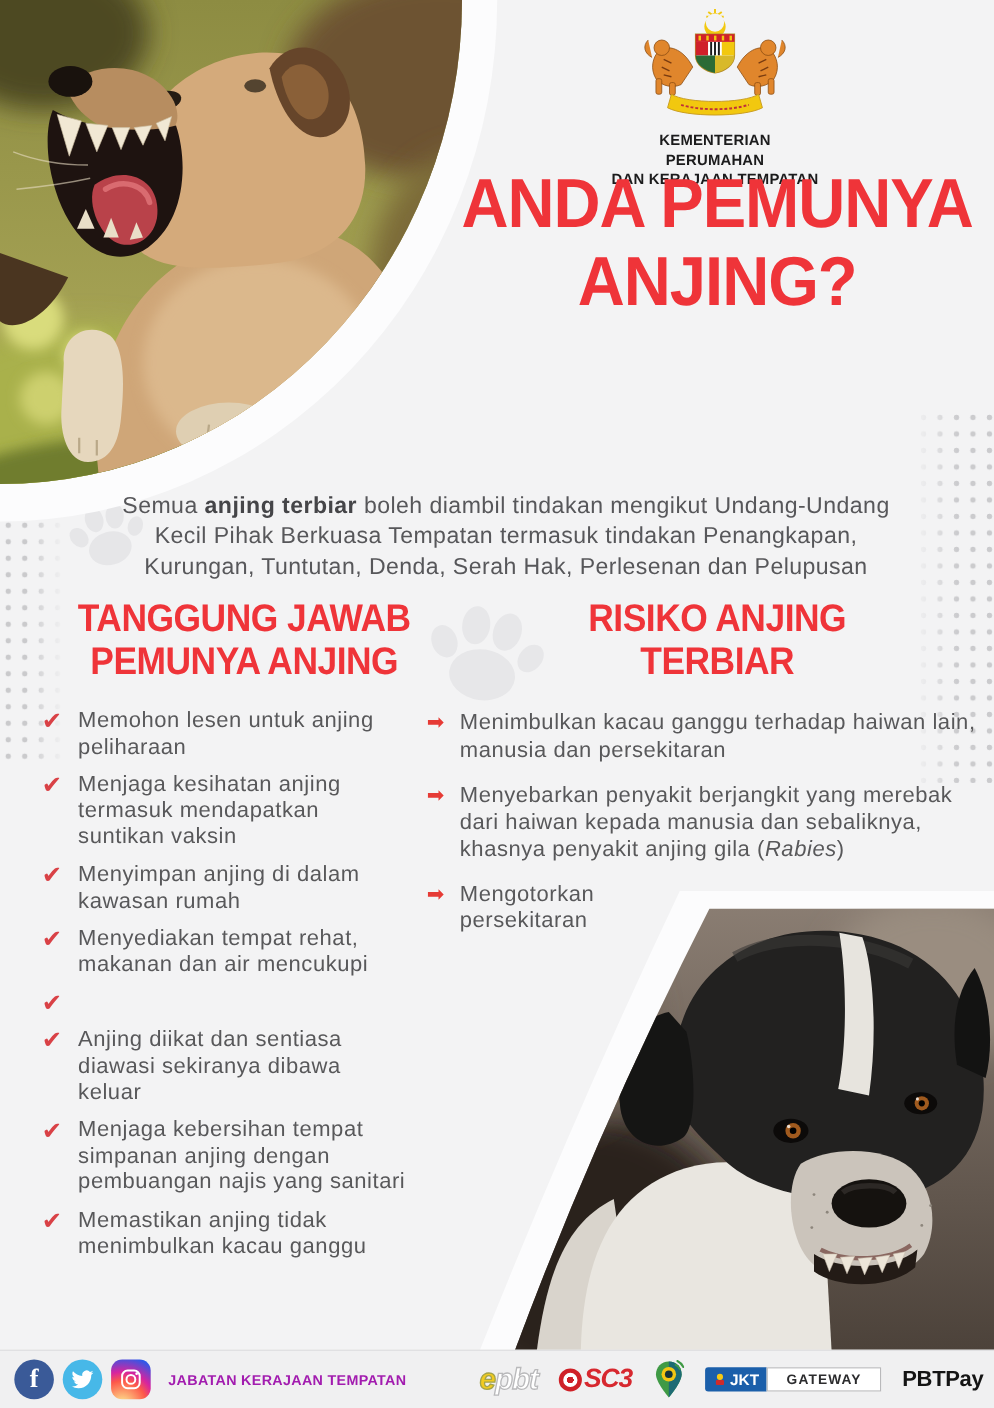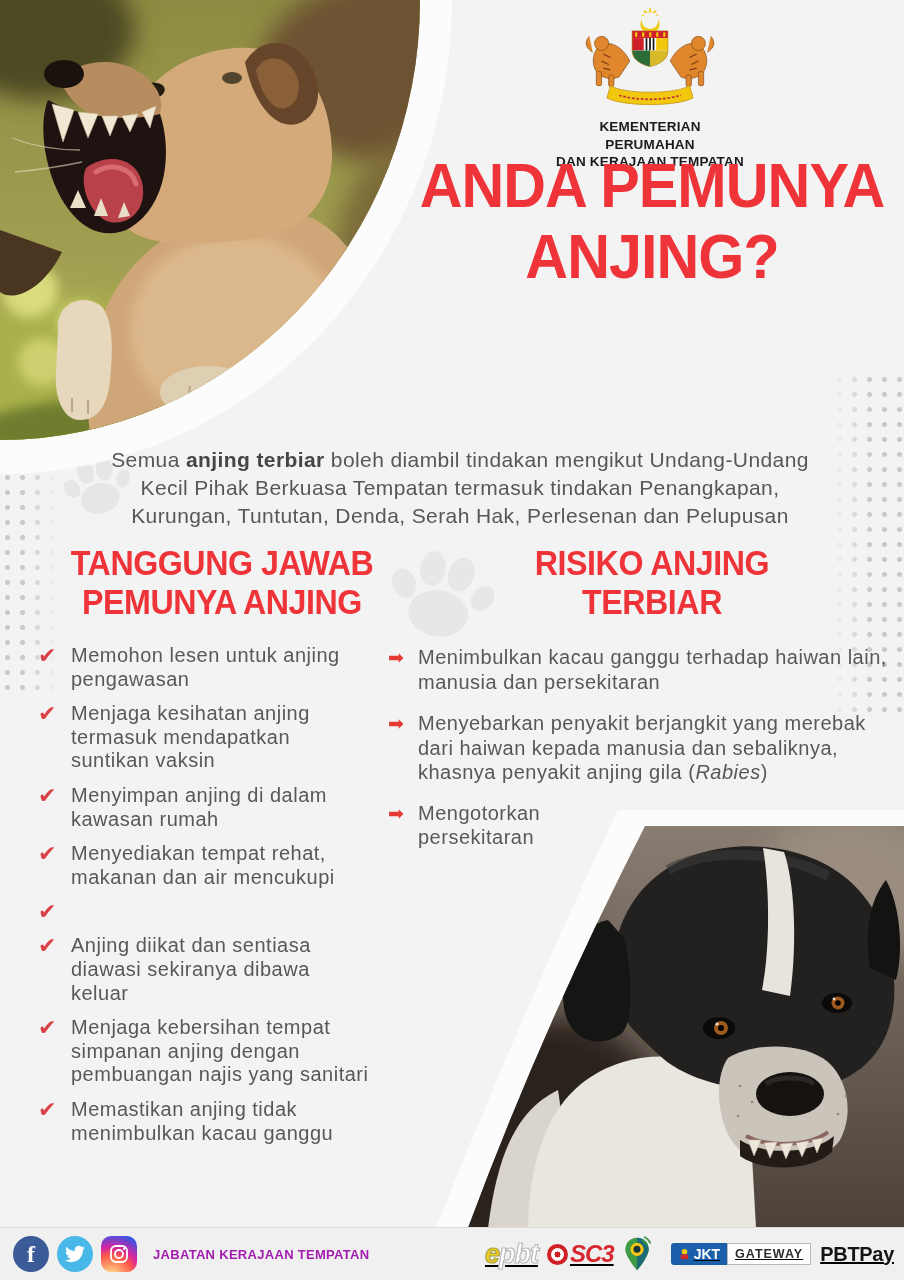--- a/index.html
+++ b/index.html
@@ -41,39 +41,39 @@
   .rlist{left:388px;top:645px;width:505px;color:#58585a;font-size:20px;line-height:1.2;letter-spacing:.5px;}
   .ritem{padding-left:30px;text-indent:-30px;margin-bottom:17px;}
   .arrow{color:#e63a35;display:inline-block;width:30px;text-indent:0;font-size:19px;}
   .photo-float{float:right;width:460px;height:390px;
         shape-outside:polygon(44% 0%,100% 0%,100% 100%,7% 100%,19% 67%,32% 33%);
         shape-margin:13px;}
   
   .footer{left:0;bottom:0;width:904px;height:52px;background:#f0f0f1;border-top:1px solid #dcdcde;
           display:flex;align-items:center;justify-content:space-between;z-index:30;}
   .f-left{display:flex;align-items:center;gap:8px;padding-left:13px;}
-  .f-right{display:flex;align-items:center;gap:9px;padding-right:10px;text-decoration:underline;}
+  .f-right{display:flex;align-items:center;gap:19px;padding-right:10px;}
   .sicon{width:36px;height:36px;border-radius:50%;display:flex;align-items:center;justify-content:center;}
   .fb{background:#3a5a98;color:#fff;font-weight:800;font-size:24px;font-family:"Liberation Serif",serif;}
   .tw{background:#47b8e8;}
   .ig{background:radial-gradient(circle at 28% 115%,#fdf497 0%,#fd5949 45%,#d6249f 62%,#285aeb 92%);
       border-radius:10px;}
   .f-org{font-size:13px;font-weight:800;color:#a21caf;letter-spacing:.3px;margin-left:8px;}
   .epbt{font-style:italic;font-weight:800;font-size:27px;letter-spacing:-1px;white-space:nowrap;}
   .epbt .e{color:#f2cb1f;-webkit-text-stroke:1.2px #a4a44a;}
   .epbt .rest{color:#fff;-webkit-text-stroke:1.2px #b9b9bb;}
   .osc{display:flex;align-items:center;gap:2px;}
   .osc-circle{width:21px;height:21px;border:4px solid #cf2027;border-radius:50%;box-sizing:border-box;
               background:radial-gradient(circle,#cf2027 32%,#fff 34%);}
   .osc-txt{color:#d7282f;font-weight:800;font-style:italic;font-size:24px;letter-spacing:-1px;}
   .jkt-box{display:flex;align-items:stretch;}
   .jkt-blue{background:#1b5faa;border-radius:3px 0 0 3px;display:flex;align-items:center;gap:3px;
-            padding:3px 7px;color:#fff;font-weight:800;font-size:14px;margin-left:11px;}
+            padding:3px 7px;color:#fff;font-weight:800;font-size:14px;}
   .gw-white{background:#fff;border:1px solid #b9b9bb;display:flex;align-items:center;
-            padding:3px 7px;color:#2c2c2e;font-weight:800;font-size:12.5px;letter-spacing:1px;}
+            padding:3px 17px;color:#2c2c2e;font-weight:800;font-size:12.5px;letter-spacing:1px;}
   .pbtpay{font-weight:800;font-size:20px;color:#141414;letter-spacing:-.3px;}
   .z-text{z-index:20;}
   .z-photo{z-index:10;}
   .z-deco{z-index:5;}
 </style>
 </head>
 <body>
 
 <div class="poster">
 
@@ -320,21 +320,21 @@
     <div>PEMUNYA ANJING</div>
   </div>
   <div class="abs sec-head sec-head-right z-text">
     <div>RISIKO ANJING</div>
     <div>TERBIAR</div>
   </div>
 
   <div class="abs llist z-text">
     <div class="litem">
         <span class="check">✔</span>
-        <span class="txt">Memohon lesen untuk anjing pengawasan</span>
+        <span class="txt">Memohon lesen untuk anjing peliharaan</span>
       </div>
     <div class="litem">
         <span class="check">✔</span>
         <span class="txt">Menjaga kesihatan anjing termasuk mendapatkan suntikan vaksin</span>
       </div>
     <div class="litem">
         <span class="check">✔</span>
         <span class="txt">Menyimpan anjing di dalam kawasan rumah</span>
       </div>
     <div class="litem">

